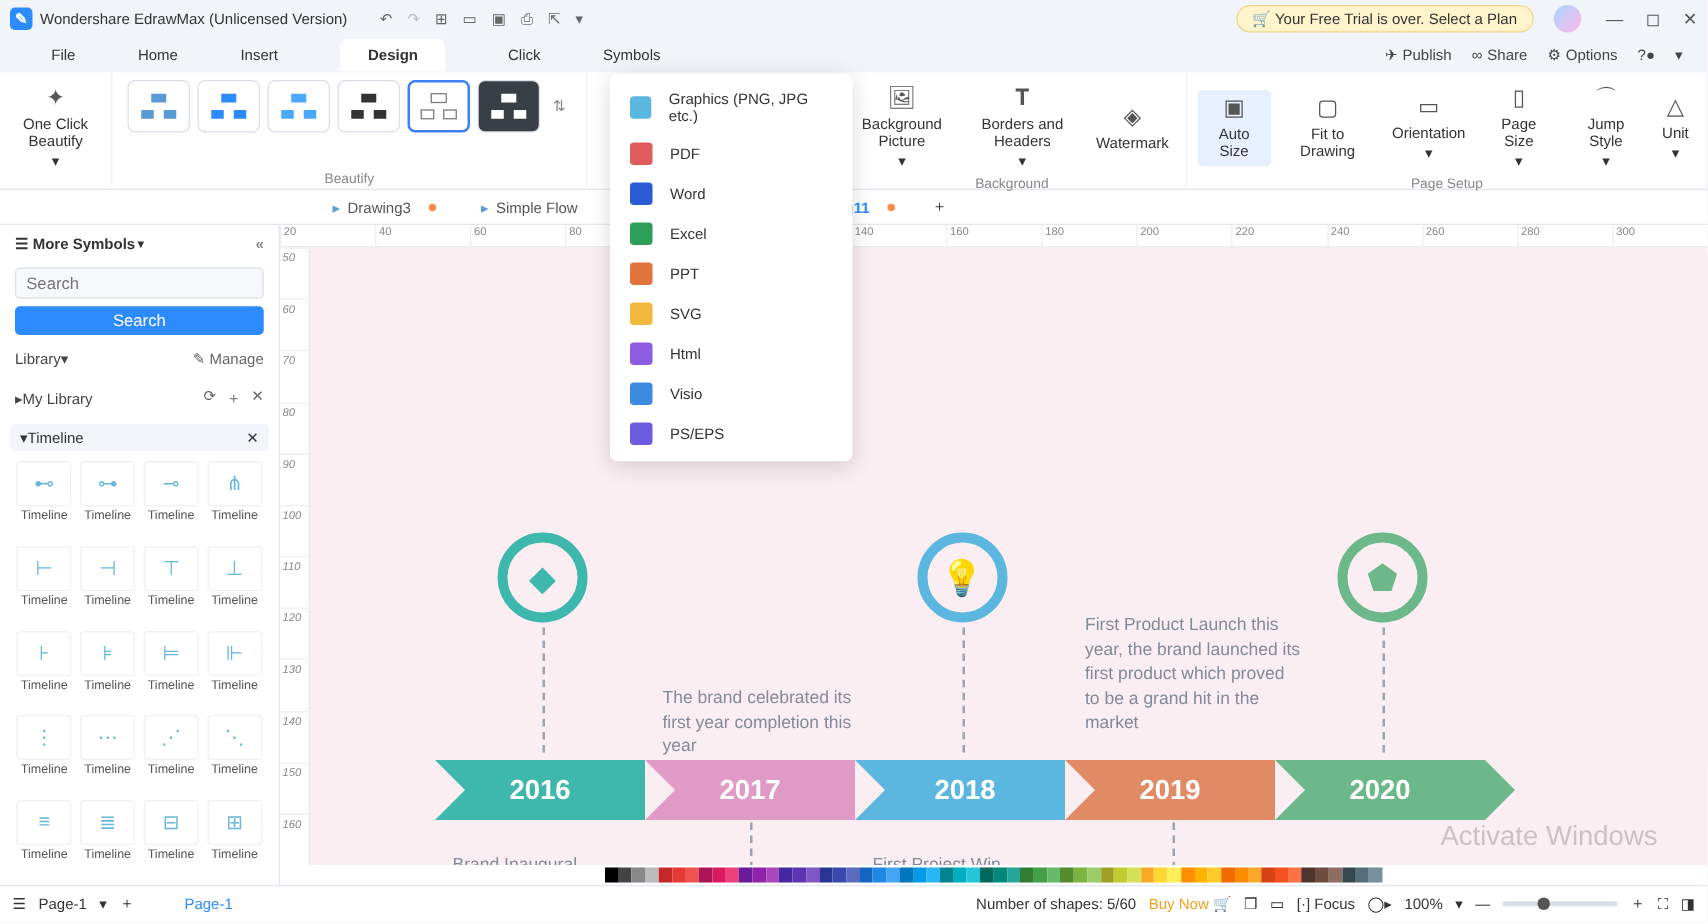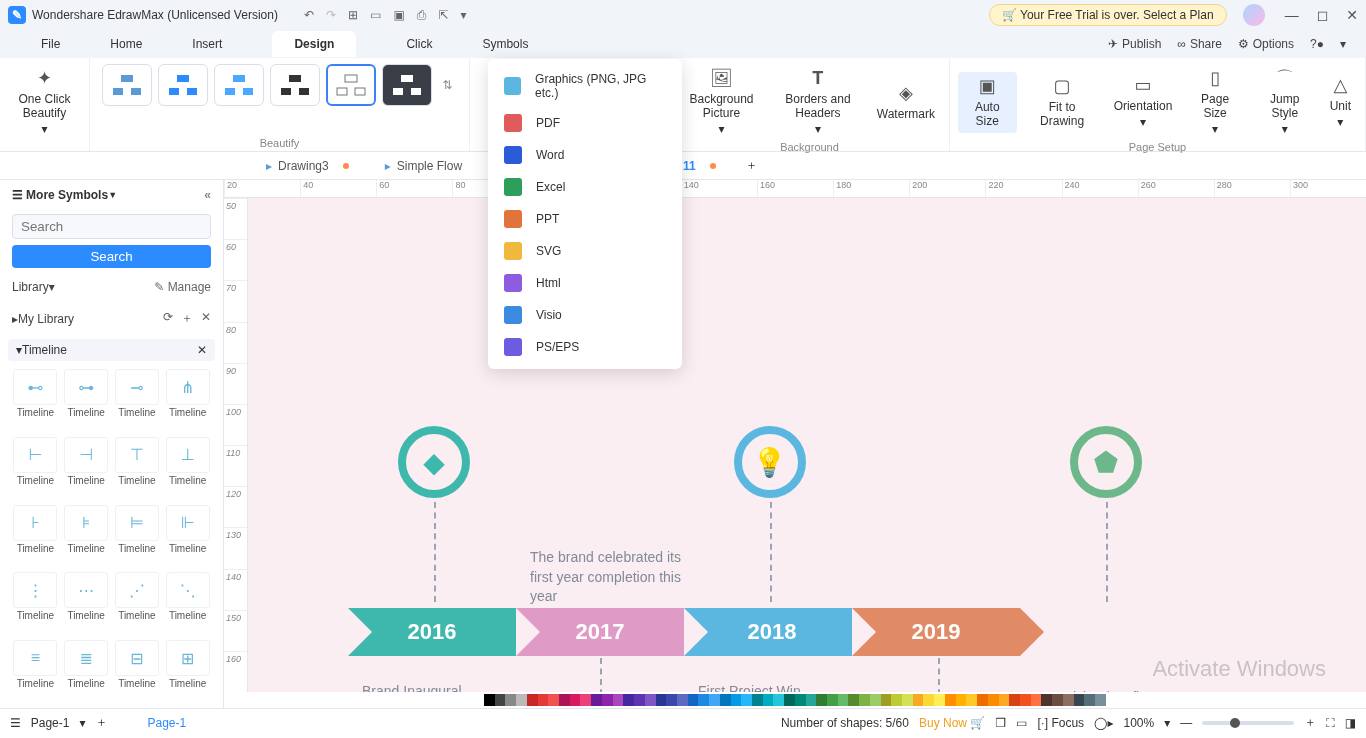--- a/index.html
+++ b/index.html
@@ -401,25 +401,27 @@
         <div class="ring r3">💡</div>
         <div class="ring r5">⬟</div>
 
         <div class="vline" style="left:186px;top:304px"></div>
         <div class="vline" style="left:522px;top:304px"></div>
         <div class="vline" style="left:858px;top:304px"></div>
         <div class="vline" style="left:352px;top:460px"></div>
         <div class="vline" style="left:690px;top:460px"></div>
 
         <div class="txt" style="left:282px;top:350px">The brand celebrated its first year completion this year</div>
+        <div class="txt" style="left:620px;top:292px">First Product Launch this year, the brand launched its first product which proved to be a grand hit in the market</div>
 
         <div class="arrow a1">2016</div>
         <div class="arrow a2">2017</div>
         <div class="arrow a3">2018</div>
         <div class="arrow a4">2019</div>
+        <div class="arrow a5">2020</div>
 
         <div class="txt" style="left:114px;top:484px"><span>Brand Inaugural</span><br></div>
         <div class="txt" style="left:450px;top:484px"><span>First Project Win</span><br></div>
         <div class="txt" style="left:790px;top:490px"><span>Mr. Michael as first Shareholder</span><br></div>
 
         <div class="watermark">Activate Windows</div>
       </div>
     </div>
     <div class="colorbar" id="colorbar">
         <div style="background: rgb(0, 0, 0);"></div>

